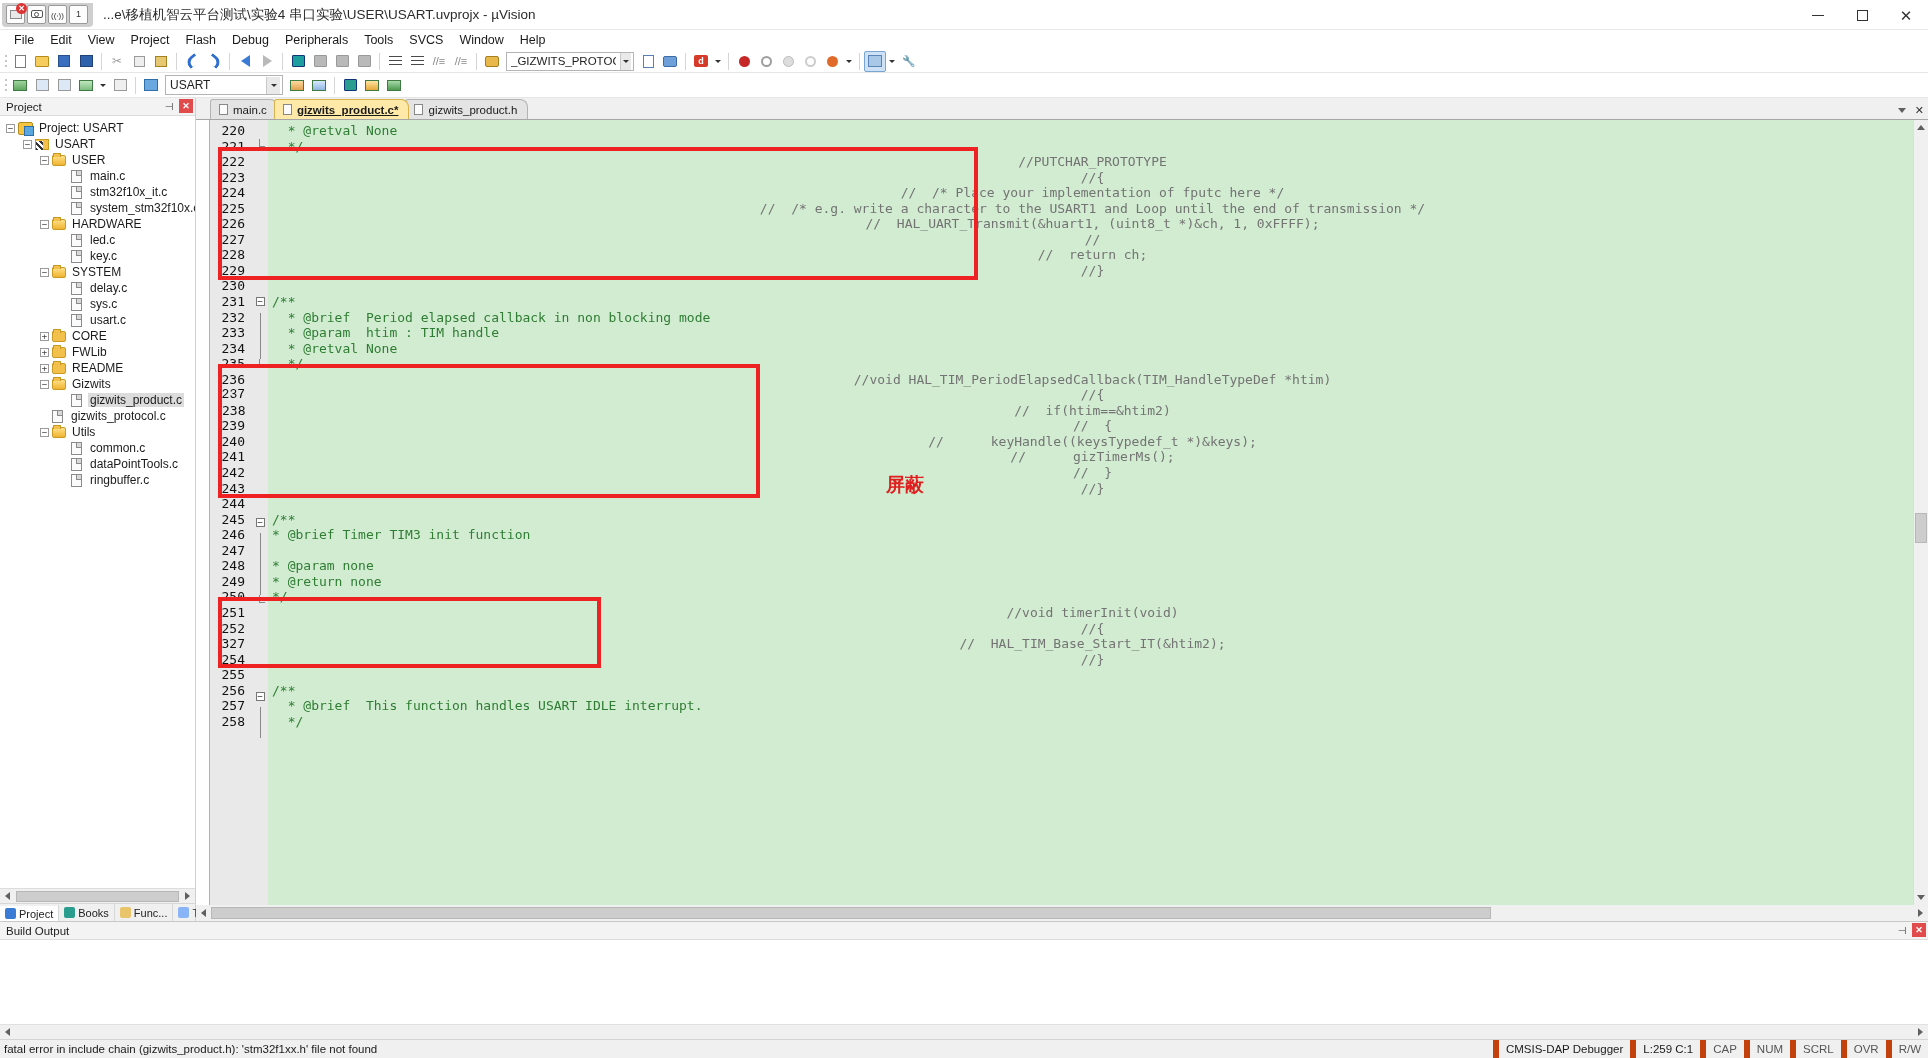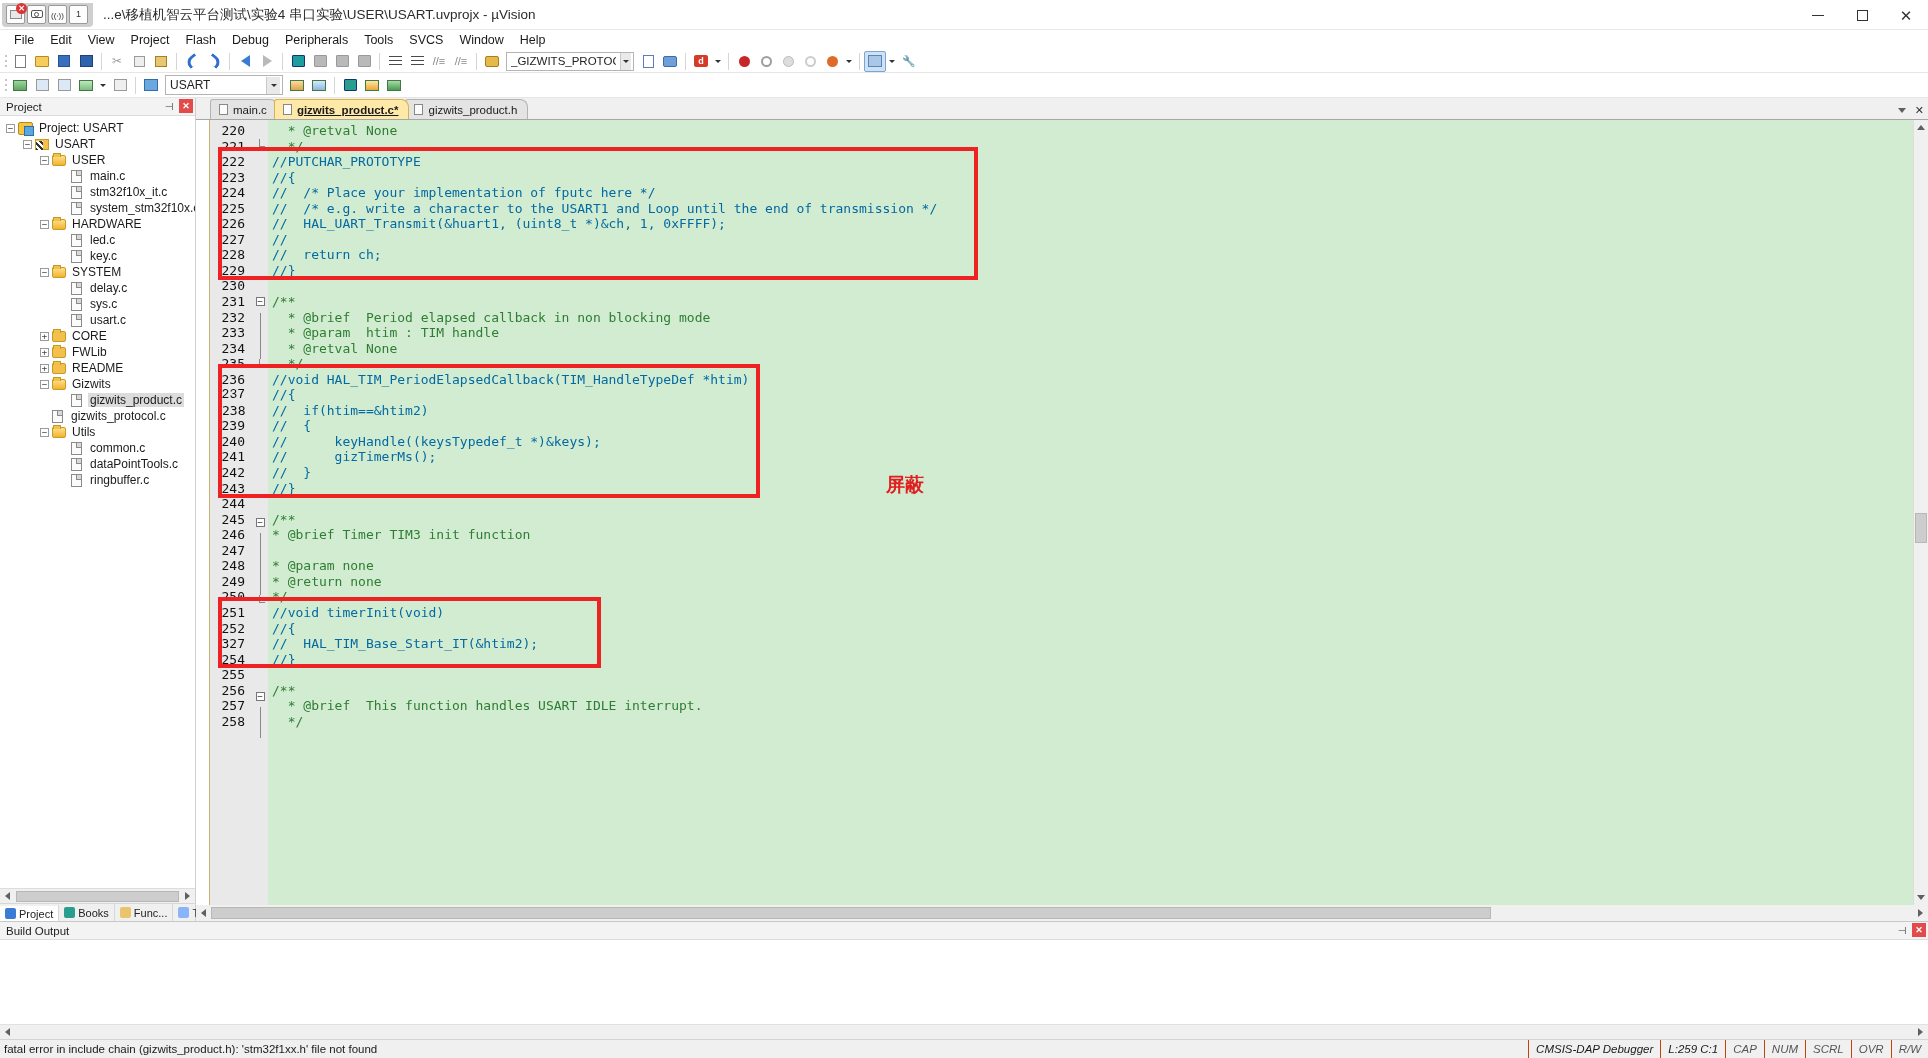--- a/index.html
+++ b/index.html
@@ -200,21 +200,21 @@
   .fold-box {
     width: 9px; height: 9px; border: 1px solid #777; background: #fff; font-size: 9px;
     line-height: 7px; text-align: center; color: #333; margin: 3px auto 0;
   }
   .code-col {
     flex: 1; background: #d2ecd2; position: relative; padding-top: 3px; min-width: 0;
     font-family: "DejaVu Sans Mono", monospace; font-size: 13px; line-height: 15.55px;
     white-space: pre; overflow: hidden;
   }
   .cl { height: 15.55px; white-space: pre; padding-left: 4px; }
-  .cm { color: #0369a1; }
+  .cm { color: #737373; text-align: center; }
   .doc { color: #2e7d32; }
   .blank { color: transparent; }
 
   
   .redbox { position: absolute; border: 4px solid #ee2222; pointer-events: none; z-index: 5; }
   .cn-note {
     position: absolute; color: #e02020; font-size: 19px; z-index: 6;
     font-family: "DejaVu Sans", sans-serif; font-weight: bold; white-space: nowrap; text-align: right;
   }
 
@@ -241,22 +241,22 @@
   .build-body { flex: 1; background: #fff; }
   .build-hs { height: 15px; background: #f0f0f0; display: flex; align-items: center; border-top: 1px solid #e0e0e0; }
 
   
   .statusbar {
     height: 19px; background: #f0f0f0; border-top: 1px solid #d4d4d4; display: flex;
     align-items: center; font-size: 11.5px; color: #1a1a1a; flex: none;
   }
   .sb-left { padding-left: 4px; flex: none; }
   .sb-spacer { flex: 1; }
-  .sb-cell { padding: 0 7px; border-left: 1px solid #c2410c; height: 19px;
-             display: flex; align-items: center; white-space: nowrap; font-style: italic; }
+  .sb-cell { padding: 0 7px; border-left: 6px solid #c2410c; height: 19px;
+             display: flex; align-items: center; white-space: nowrap; }
   .sb-kbd { color: #555; }
   .doc-ico { width: 11px; height: 13px; background: #fff; border: 1px solid #7a7a7a; }
   .open-ico { width: 14px; height: 11px; background: #f6cd5c; border: 1px solid #b78a1c; border-radius: 1px; }
   .save-ico { width: 12px; height: 12px; background: #3a6fbf; border: 1px solid #27518d; }
   .saveall-ico { width: 13px; height: 12px; background: #2e62ad; border: 1px solid #1e4177; }
   .undo { width: 13px; height: 10px; border: 3px solid #2f6fd0; border-right: none; border-bottom: none;
           border-radius: 8px 0 0 0; transform: rotate(-40deg); }
   .redo { width: 13px; height: 10px; border: 3px solid #2f6fd0; border-left: none; border-bottom: none;
           border-radius: 0 8px 0 0; transform: rotate(40deg); }
   .arrow-l { width:0;height:0;border-top:6px solid transparent;border-bottom:6px solid transparent;border-right:9px solid #3a7bd5; }

